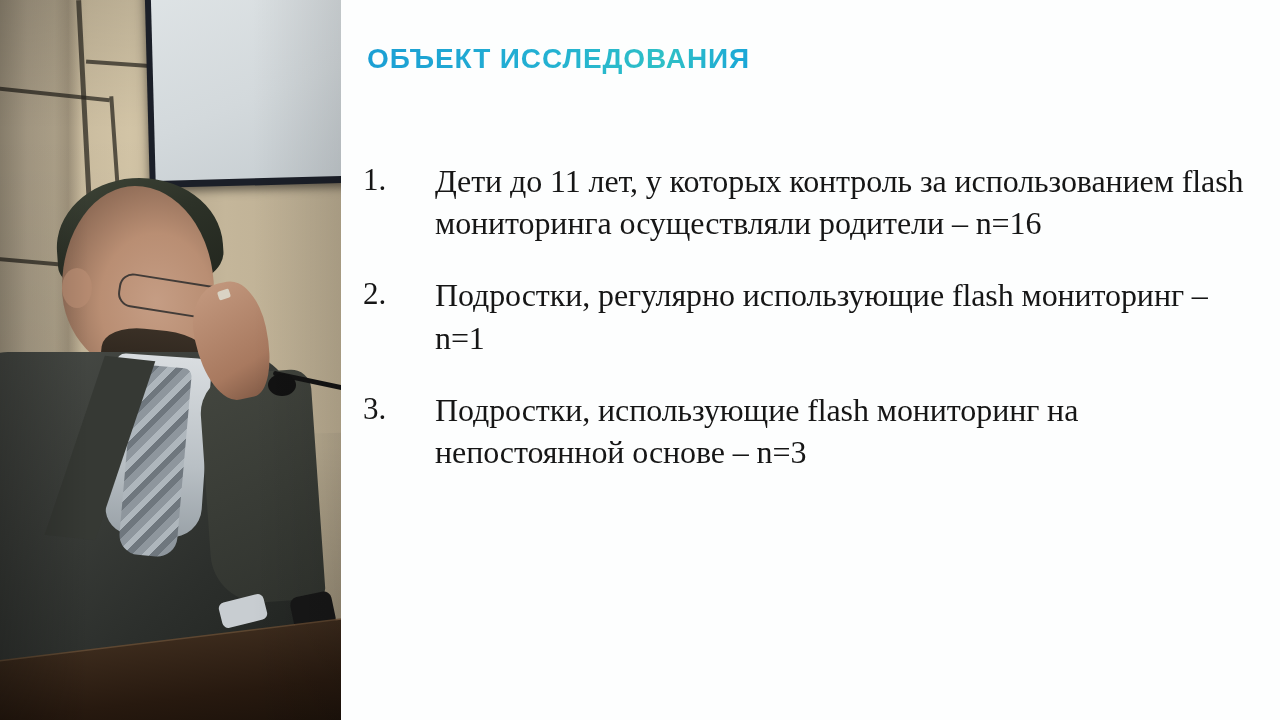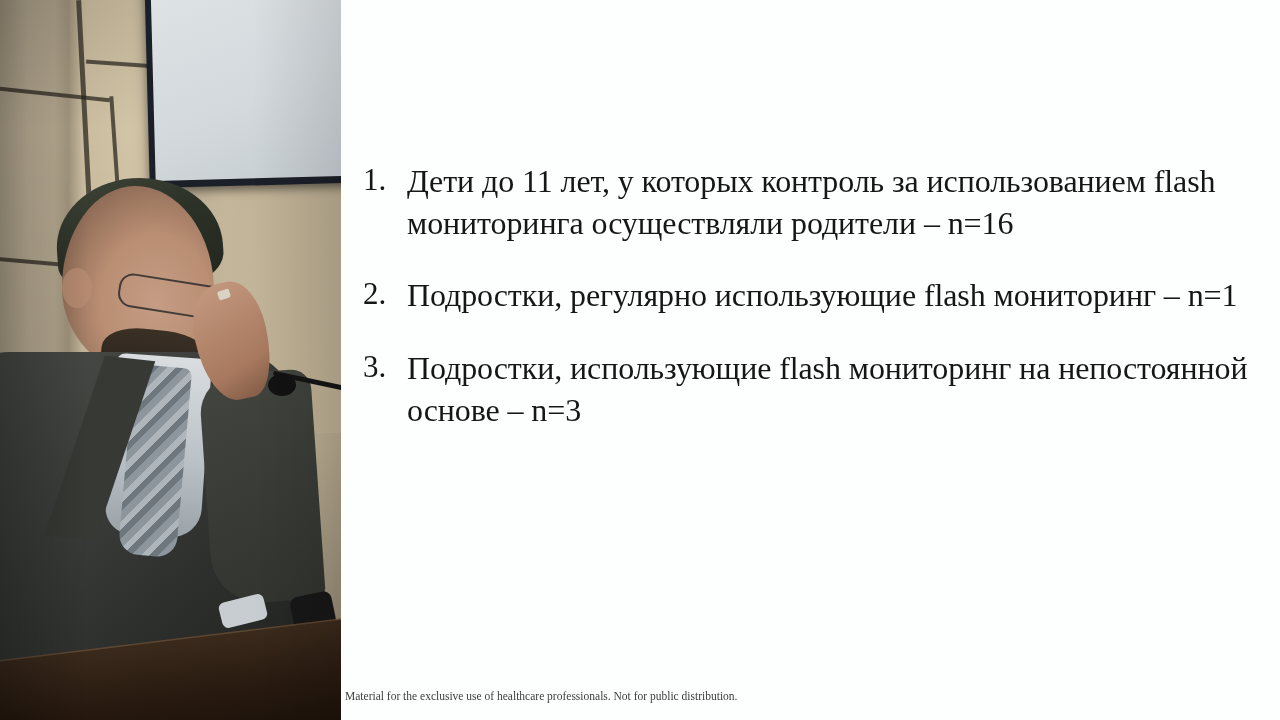--- a/index.html
+++ b/index.html
@@ -274,20 +274,21 @@
   }
   #slide-list li .num {
     flex: 0 0 auto;
     width: 44px;
     text-align: left;
     font-size: 31px;
   }
   #slide-list li .txt {
     flex: 1 1 auto;
     letter-spacing: -0.1px;
+    margin-left: 28px;
   }
 
   #slide-footer {
     position: absolute;
     left: 4px;
     bottom: 18px;
     font-family: "Liberation Serif", "DejaVu Serif", serif;
     font-size: 11.5px;
     color: #3d3d3d;
     white-space: nowrap;
@@ -335,32 +336,32 @@
     <div class="mic-head"></div>
 
     <div class="podium-edge"></div>
     <div class="podium"></div>
 
     <div class="cam-shadow"></div>
   </div>
 
   <div id="slide-pane">
 
+    <div id="slide-title">ОБЪЕКТ ИССЛЕДОВАНИЯ</div>
 
     <ol id="slide-list">
       <li>
         <span class="num">1.</span>
         <span class="txt">Дети до 11 лет, у которых контроль за использованием flash мониторинга осуществляли родители – n=16</span>
       </li>
       <li>
         <span class="num">2.</span>
         <span class="txt">Подростки, регулярно использующие flash мониторинг – n=1</span>
       </li>
       <li>
         <span class="num">3.</span>
         <span class="txt">Подростки, использующие flash мониторинг на непостоянной основе – n=3</span>
       </li>
     </ol>
 
-    <div id="slide-footer">Material for the exclusive use of healthcare professionals. Not for public distribution.</div>
   </div>
 
 </div>
 
 </body></html>

